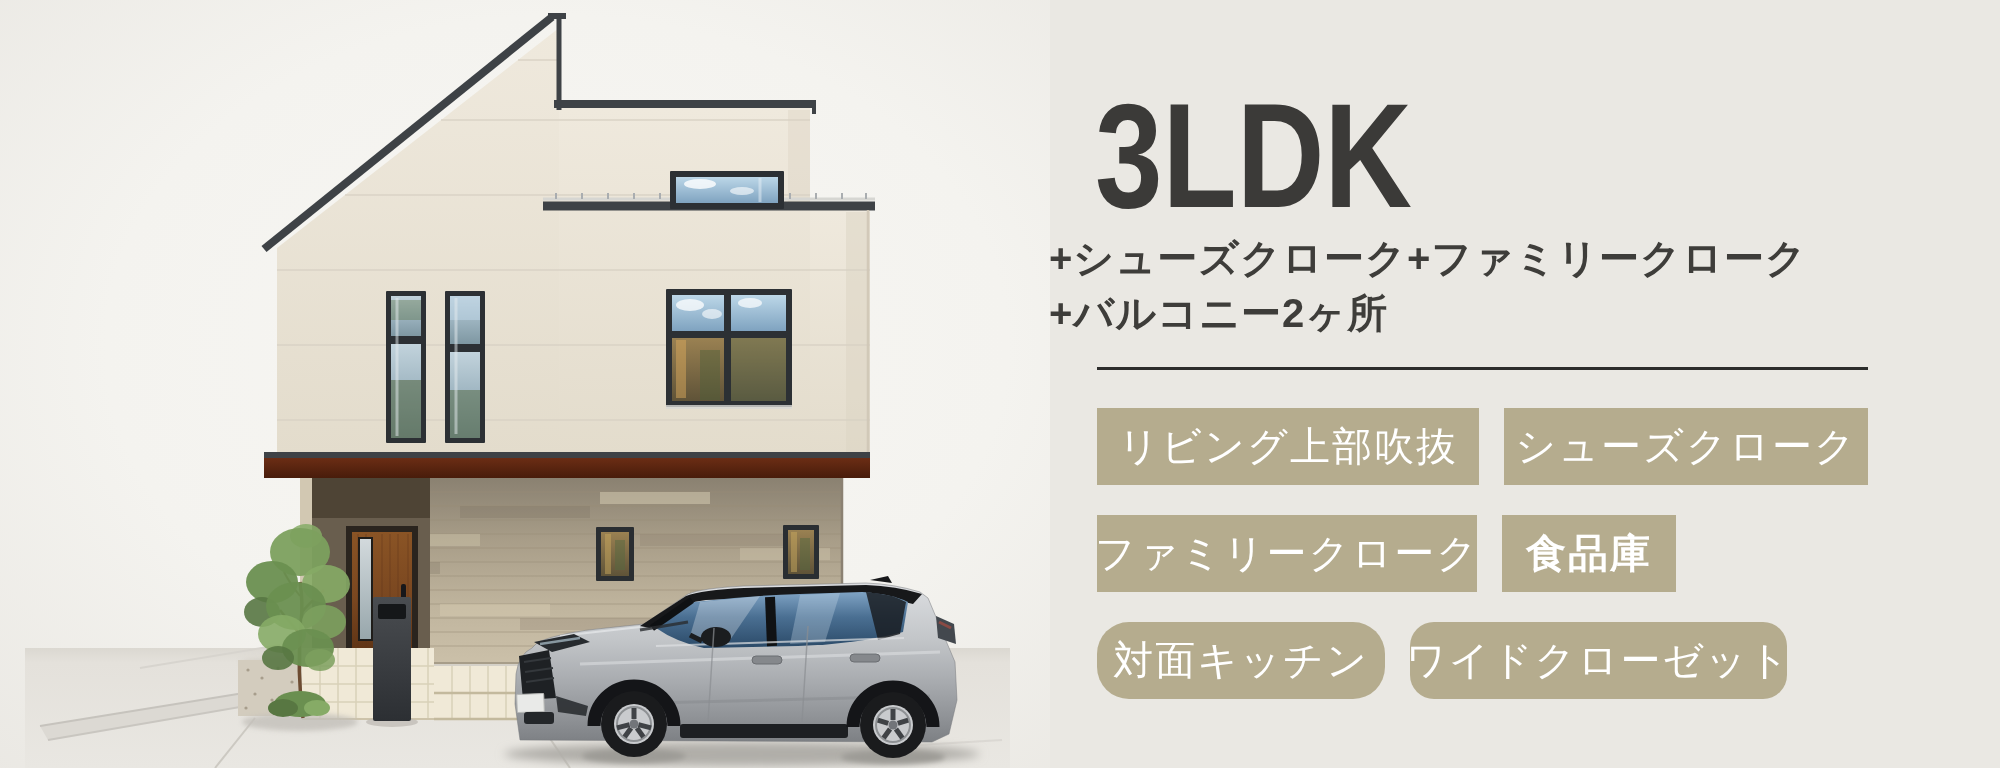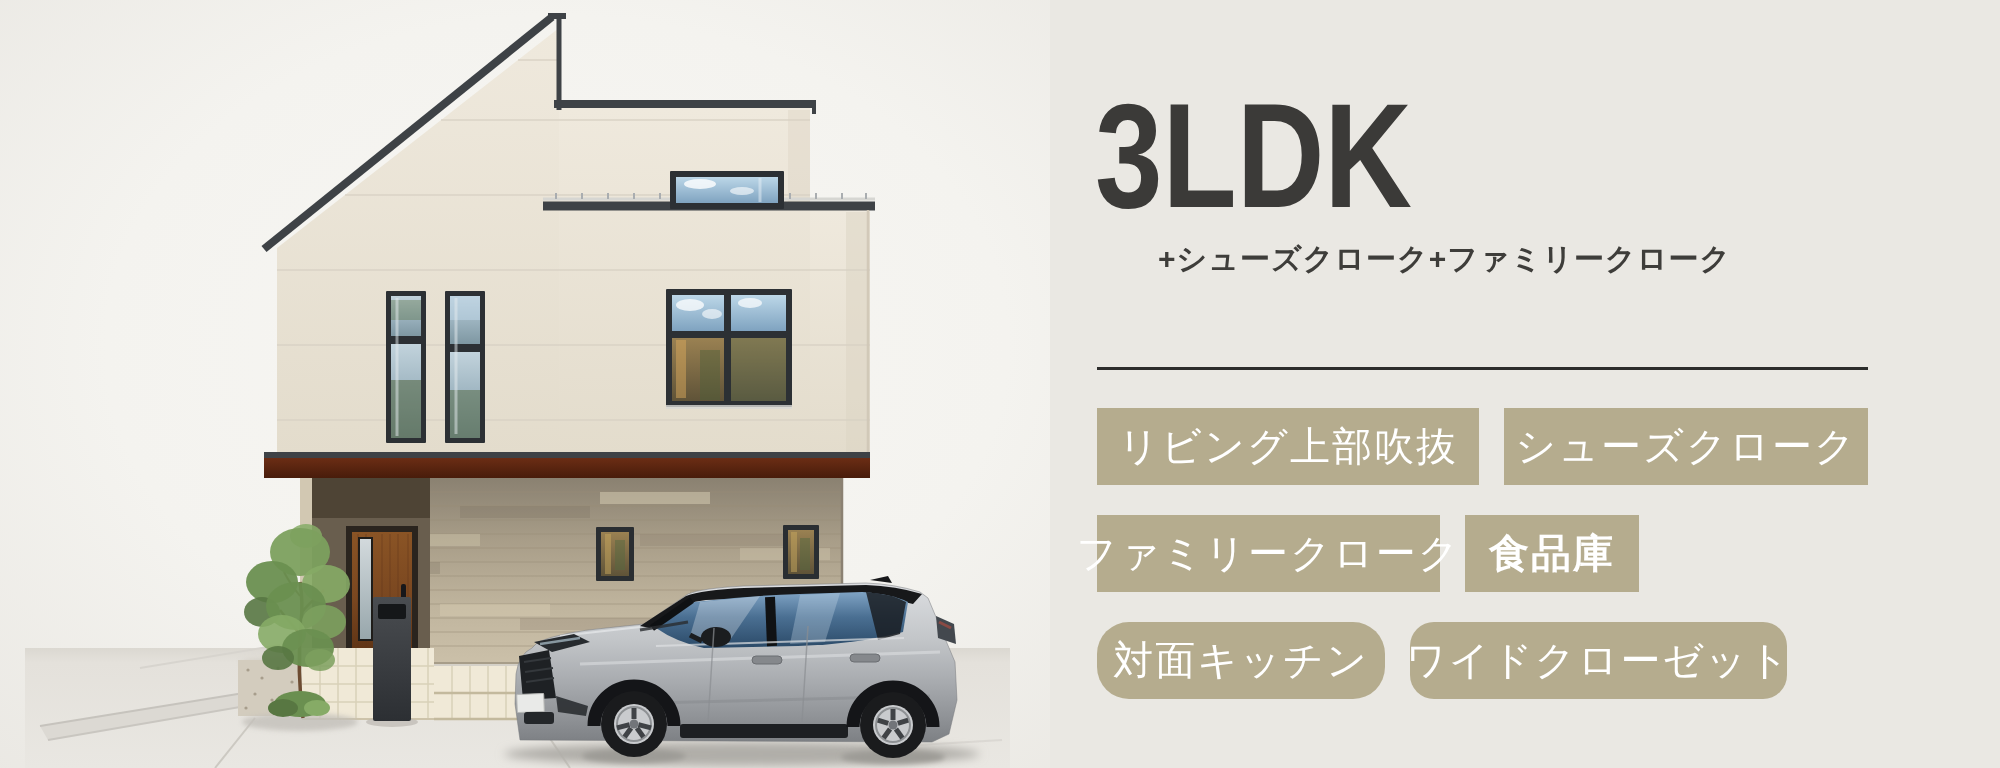--- a/index.html
+++ b/index.html
@@ -13,38 +13,38 @@
   .scene{position:absolute;left:0;top:0;width:1050px;height:768px;display:block;}
   .panel{position:absolute;left:0;top:0;width:2000px;height:768px;pointer-events:none;margin-top:16px;}
   .title{
     position:absolute;left:1095px;top:66px;
     font-size:148px;font-weight:700;line-height:1;
     color:#3b3a38;letter-spacing:0px;
     transform:scaleX(0.82);transform-origin:left top;
     white-space:nowrap;
   }
   .subtitle{
-    position:absolute;left:1158px;top:215px;
-    font-size:30px;line-height:55px;font-weight:700;
+    position:absolute;left:1049px;top:215px;
+    font-size:40px;line-height:55px;font-weight:700;
     color:#3e3d3a;letter-spacing:1px;white-space:nowrap;
   }
   .divider{
     position:absolute;left:1097px;top:351px;
     width:771px;height:3px;background:#2d2d2c;
   }
   .badges{position:absolute;left:1097px;top:392px;}
   .badge-row{display:flex;gap:25px;margin-bottom:30px;}
   .badge{
     height:77px;background:#b5ac8e;color:#ffffff;
     display:flex;align-items:center;justify-content:center;
     font-size:40px;letter-spacing:2px;white-space:nowrap;
     box-sizing:border-box;
   }
   .w-a{width:382px;} .w-b{width:364px;text-align:center;}
-  .w-c{width:343px;font-family:Liberation Mono, monospace;} .w-d{width:174px;font-weight:bold;}
+  .w-c{width:380px;font-family:Liberation Mono, monospace;} .w-d{width:174px;font-weight:bold;}
   .w-e{width:288px;border-radius:32px;} .w-f{width:377px;border-radius:24px;}
 </style>
 </head>
 <body>
 
 <div class="banner">
 
   <svg class="scene" viewBox="0 0 1050 768" aria-hidden="true">
     <defs>
       <radialGradient id="photoBg" cx="0.53" cy="0.45" r="0.78">
@@ -443,20 +443,21 @@
         </g>
         <circle cx="893" cy="725" r="4.5" fill="#72757a"></circle>
       </g>
     </g>
   </svg>
 
   <div class="panel">
     <div class="title">3LDK</div>
     <div class="subtitle">
       <div>+シューズクローク+ファミリークローク</div>
+      <div>+バルコニー2ヶ所</div>
     </div>
     <div class="divider"></div>
     <div class="badges">
       <div class="badge-row">
         <div class="badge w-a">リビング上部吹抜</div>
         <div class="badge w-b">シューズクローク</div>
       </div>
       <div class="badge-row">
         <div class="badge w-c">ファミリークローク</div>
         <div class="badge w-d">食品庫</div>

